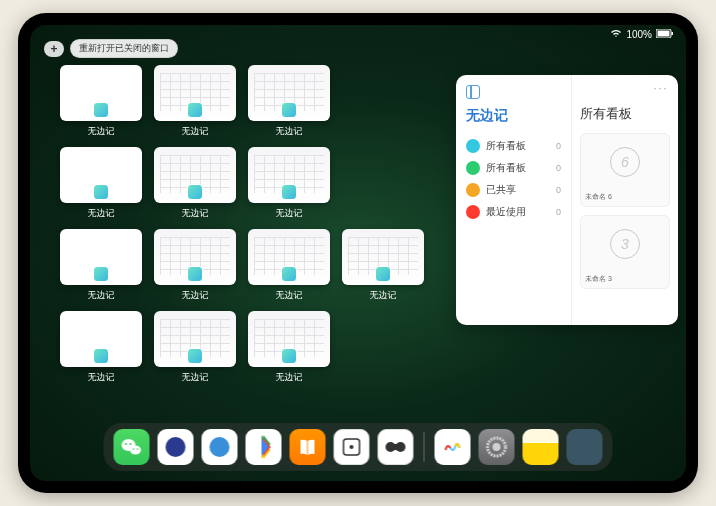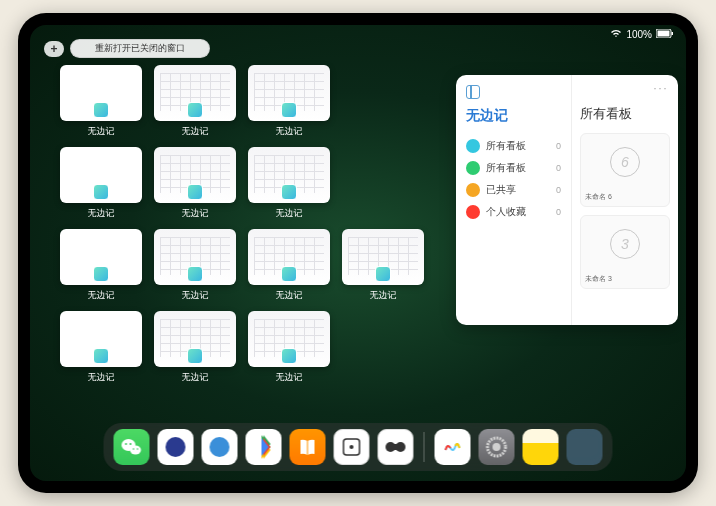--- a/index.html
+++ b/index.html
@@ -55,21 +55,21 @@
       display: flex;
       align-items: center;
       justify-content: center;
       font-size: 12px;
       font-weight: bold;
       color: #333;
     }
     .reopen-pill {
       background: rgba(255,255,255,0.9);
       border-radius: 10px;
-      padding: 2px 24px;
+      padding: 2px 8px;
       font-size: 9px;
       color: #333;
       border: 1px solid rgba(0,0,0,0.1);
     }
     .workspace {
       position: absolute;
       top: 40px;
       left: 30px;
       right: 30px;
       bottom: 60px;
@@ -440,21 +440,21 @@
               <div class="panel-item">
     <div class="panel-item-left">
       <div class="pi-icon" style="background:#f5a623"></div>
       <span class="pi-label">已共享</span>
     </div>
     <span class="pi-count">0</span>
               </div>
               <div class="panel-item">
     <div class="panel-item-left">
       <div class="pi-icon" style="background:#ff3b30"></div>
-      <span class="pi-label">个人收藏</span>
+      <span class="pi-label">最近使用</span>
     </div>
     <span class="pi-count">0</span>
               </div>
             </div>
         </div>
         <div class="panel-right">
           <div class="panel-right-title">所有看板</div>
           <div id="panel-boards">
               <div class="board-card">
     <div class="board-sketch">

